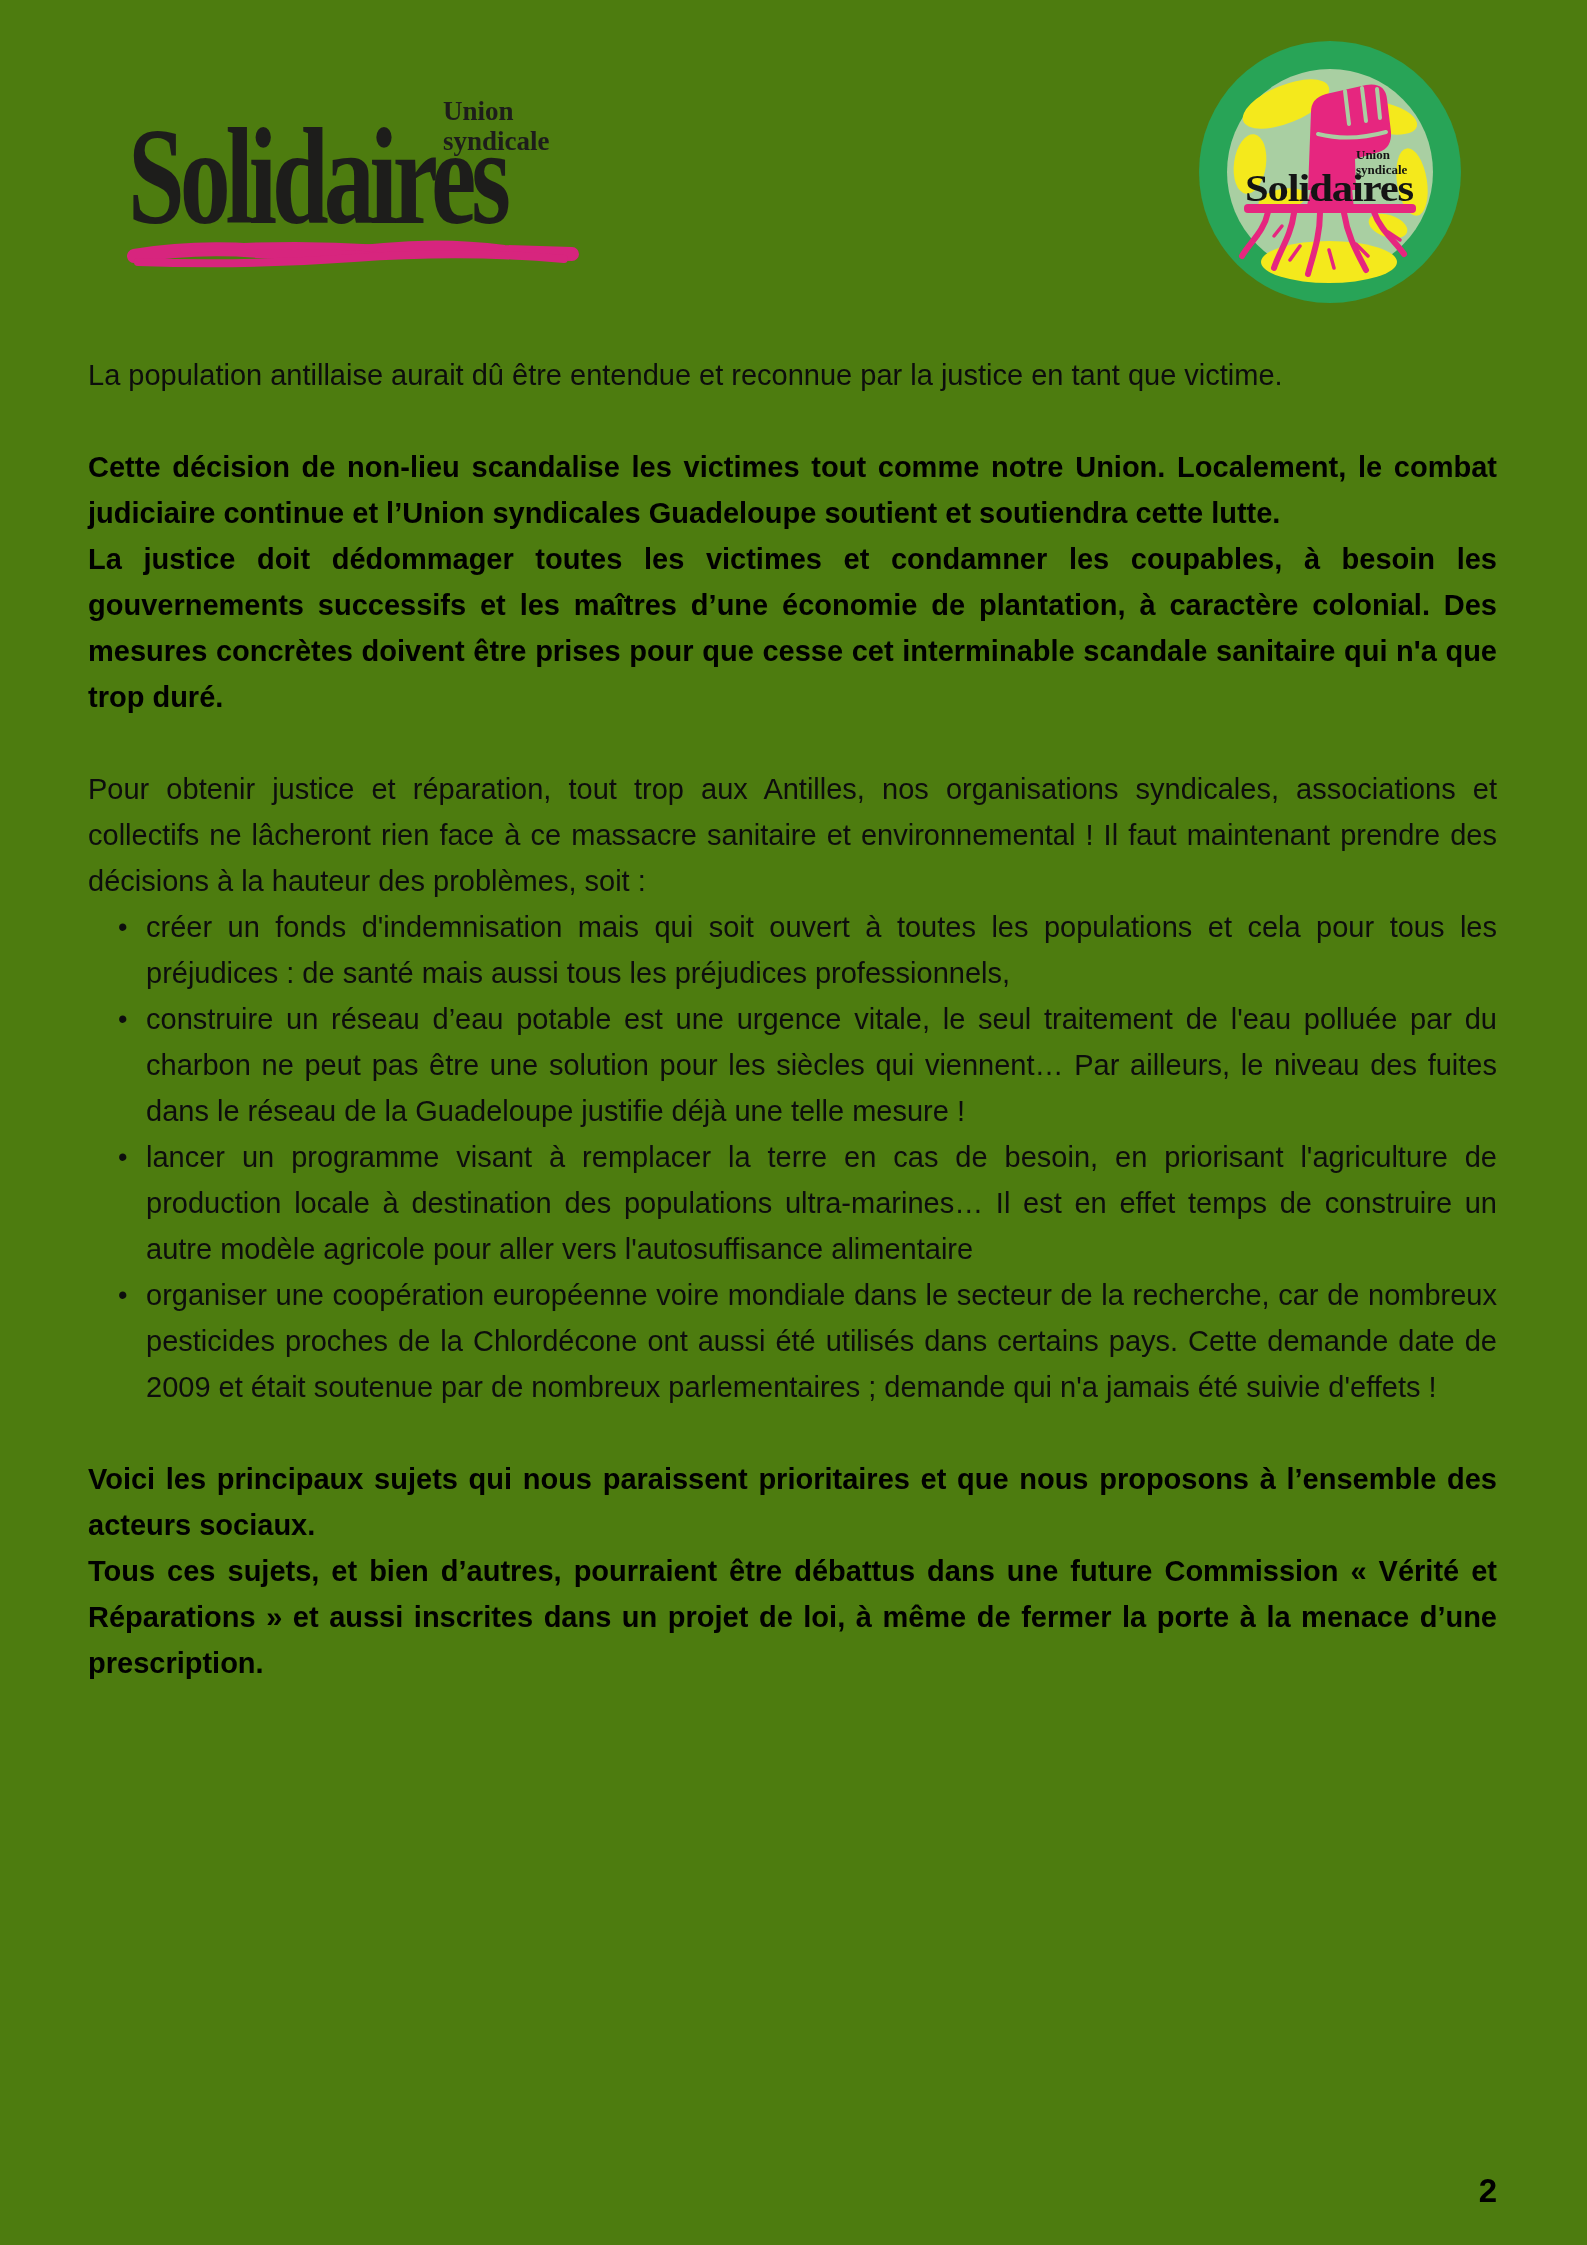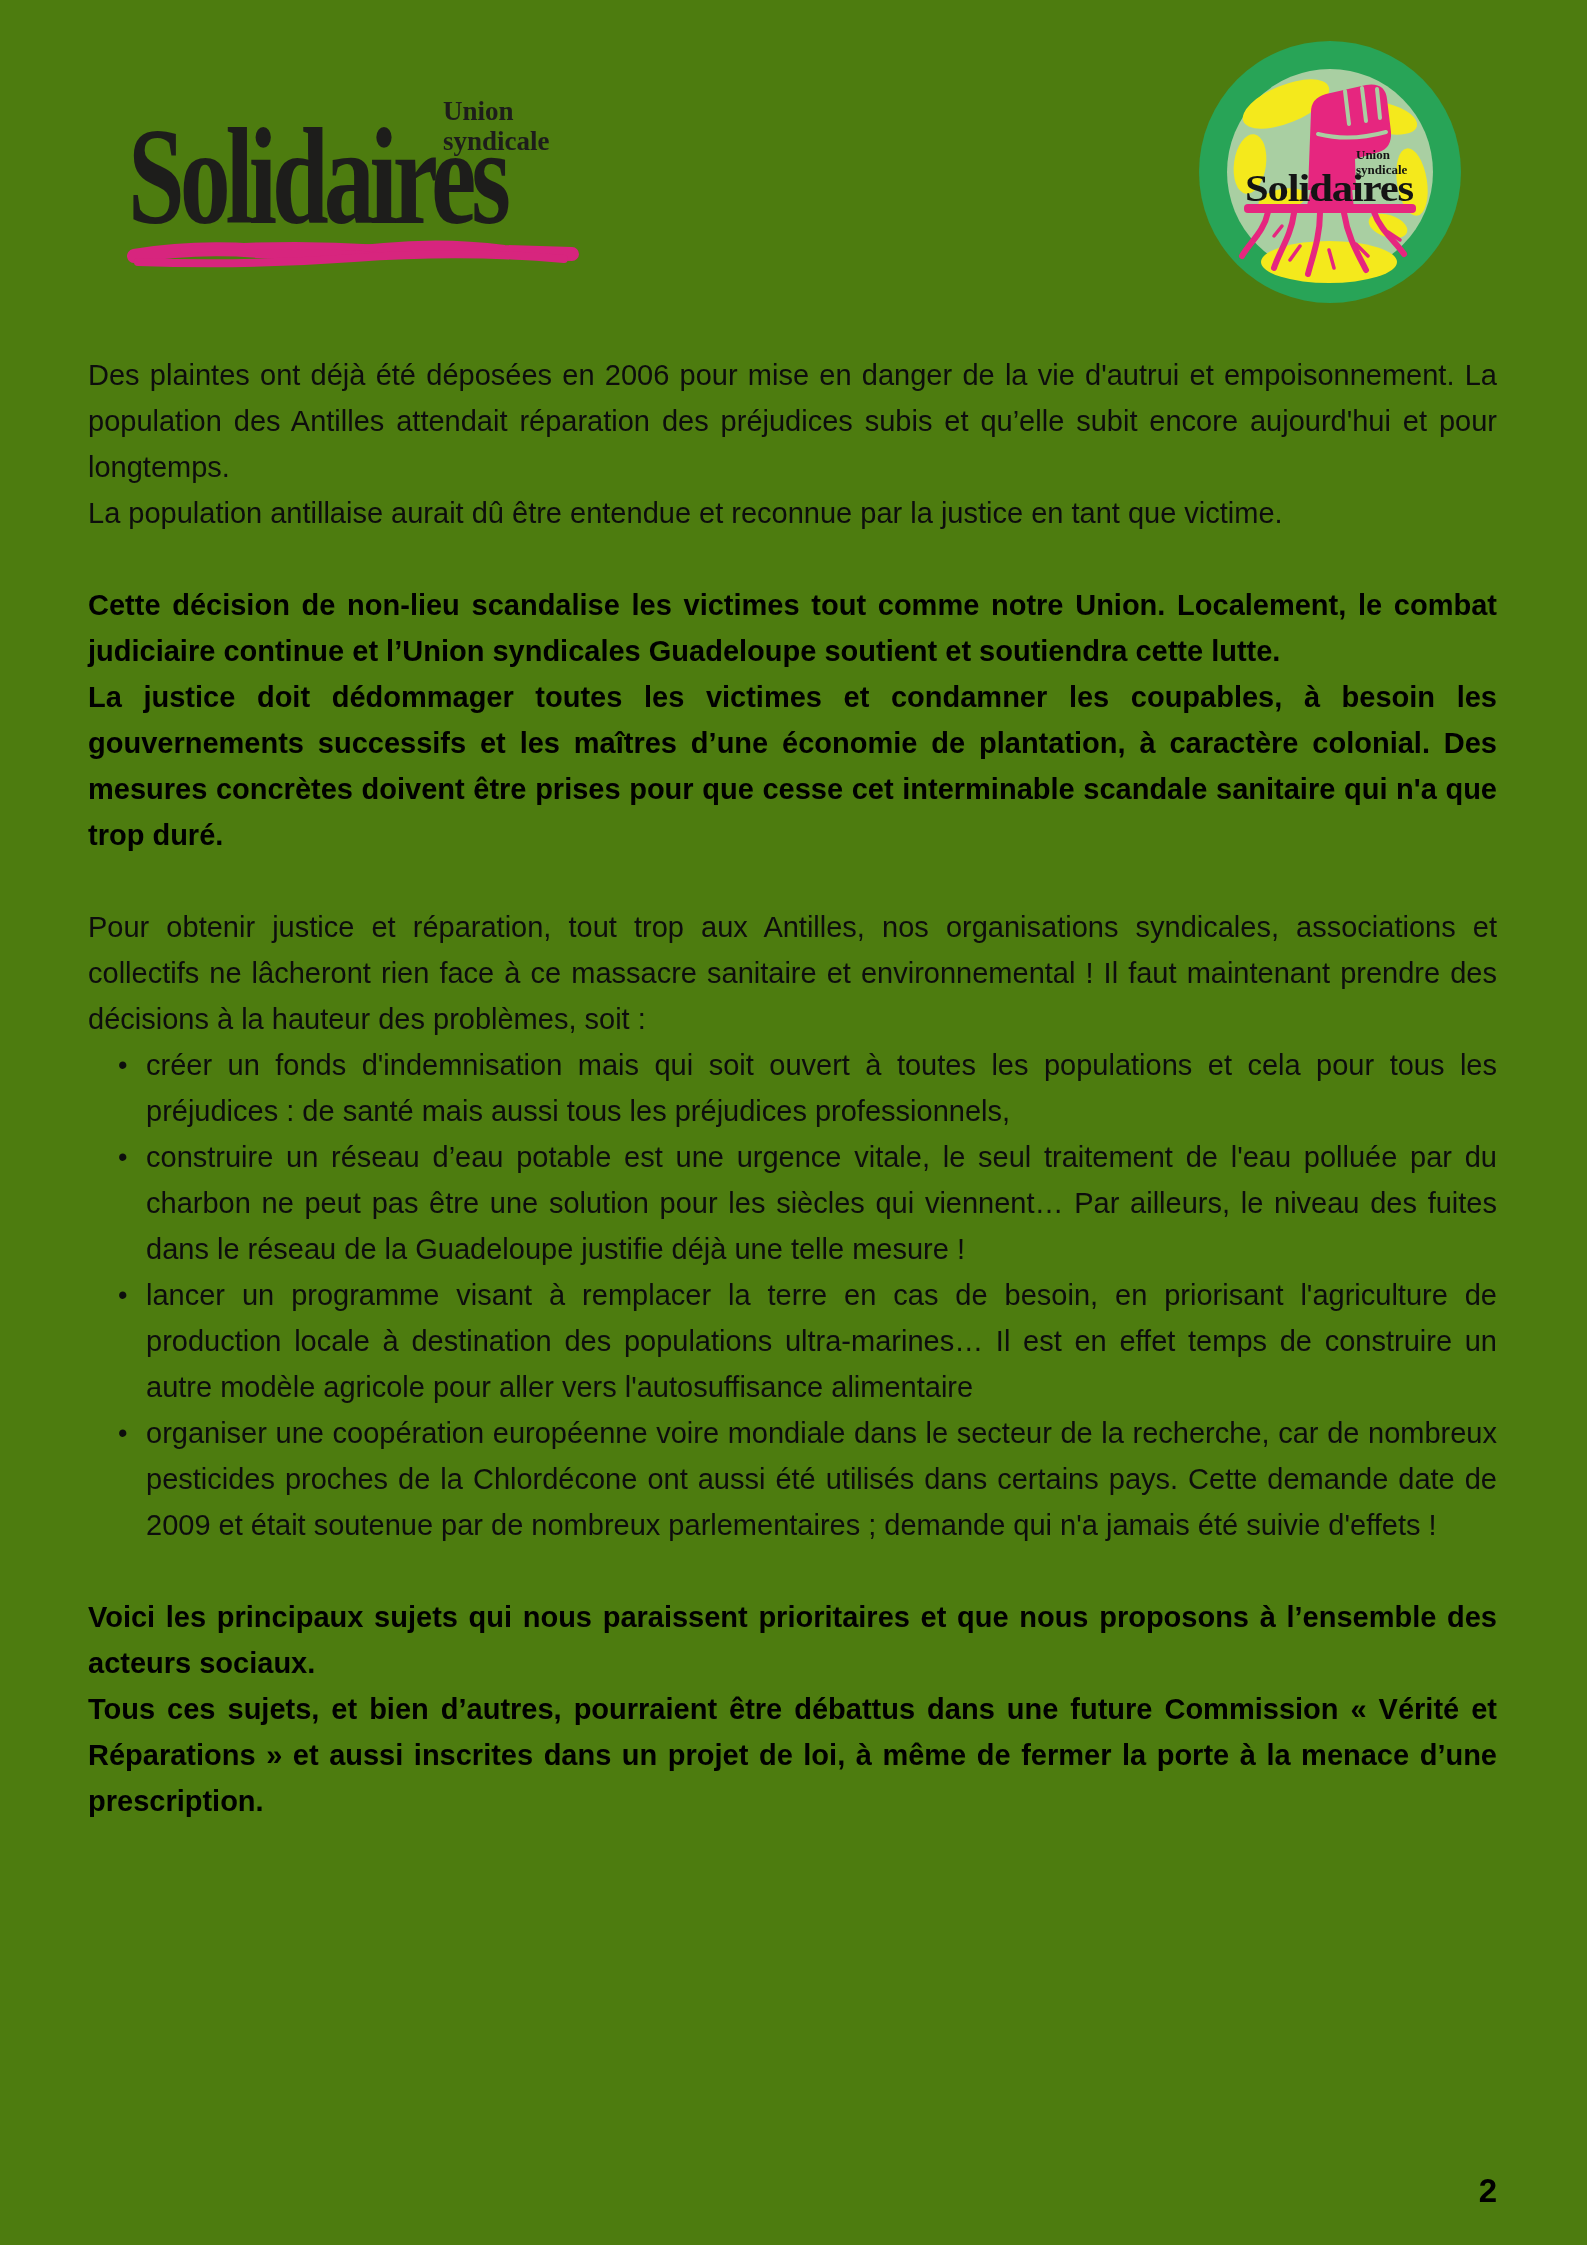--- a/index.html
+++ b/index.html
@@ -127,21 +127,20 @@
           <path d="M84 186 L76 196"></path>
         </g>
       </g>
       <text x="47" y="161" font-size="38" letter-spacing="-1" textLength="168" lengthAdjust="spacingAndGlyphs">Solidaires</text>
       <text x="158" y="119" font-size="13">Union</text>
       <text x="158" y="134" font-size="13">syndicale</text>
     </svg>
   </div>
 
   <div class="content">
-    <p>Des plaintes ont déjà été déposées en 2006 pour mise en danger de la vie d'autrui et empoisonnement. La population des Antilles attendait réparation des préjudices subis et qu’elle subit encore aujourd'hui et pour longtemps.</p>
     <p>La population antillaise aurait dû être entendue et reconnue par la justice en tant que victime.</p>
 
     <p class="b gap-above">Cette décision de non-lieu scandalise les victimes tout comme notre Union. Localement, le combat judiciaire continue et l’Union syndicales Guadeloupe soutient et soutiendra cette lutte.</p>
     <p class="b">La justice doit dédommager toutes les victimes et condamner les coupables, à besoin les gouvernements successifs et les maîtres d’une économie de plantation, à caractère colonial. Des mesures concrètes doivent être prises pour que cesse cet interminable scandale sanitaire qui n'a que trop duré.</p>
 
     <p class="gap-above">Pour obtenir justice et réparation, tout trop aux Antilles, nos organisations syndicales, associations et collectifs ne lâcheront rien face à ce massacre sanitaire et environnemental ! Il faut maintenant prendre des décisions à la hauteur des problèmes, soit :</p>
 
     <ul class="bullets">
       <li>
         <span class="dot">•</span>

